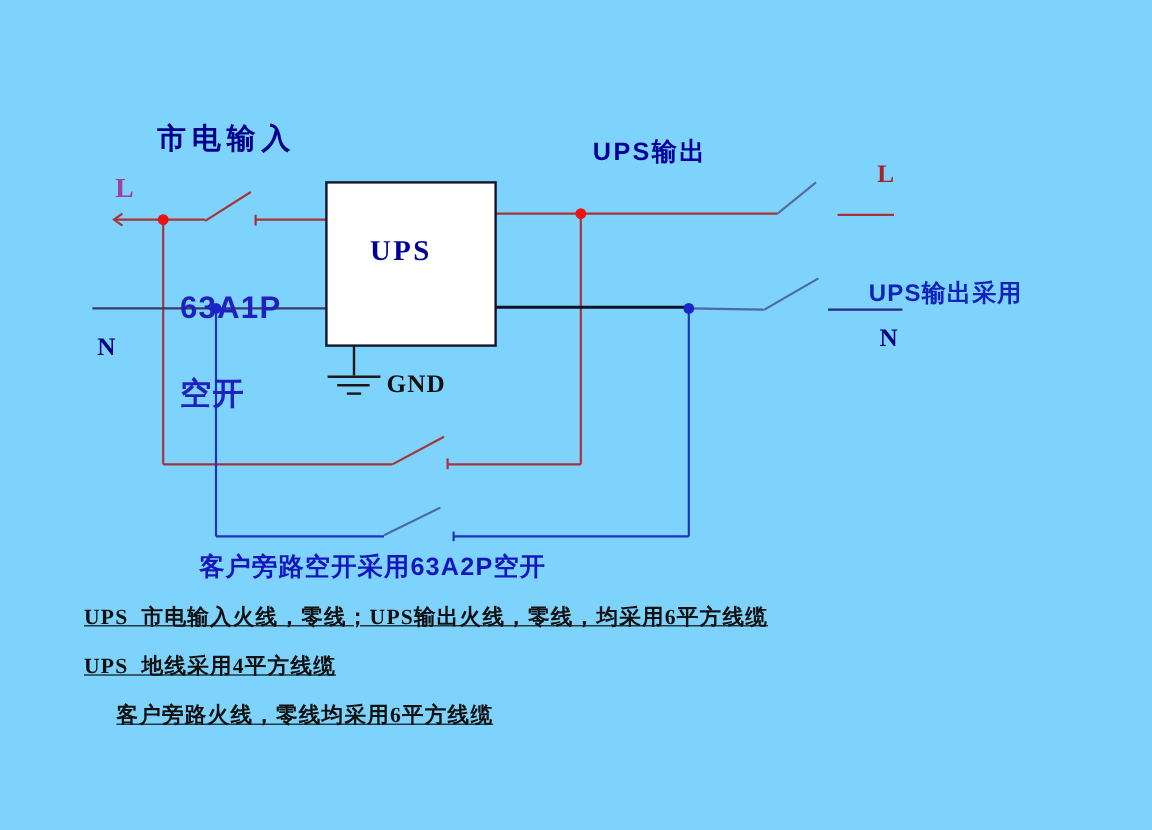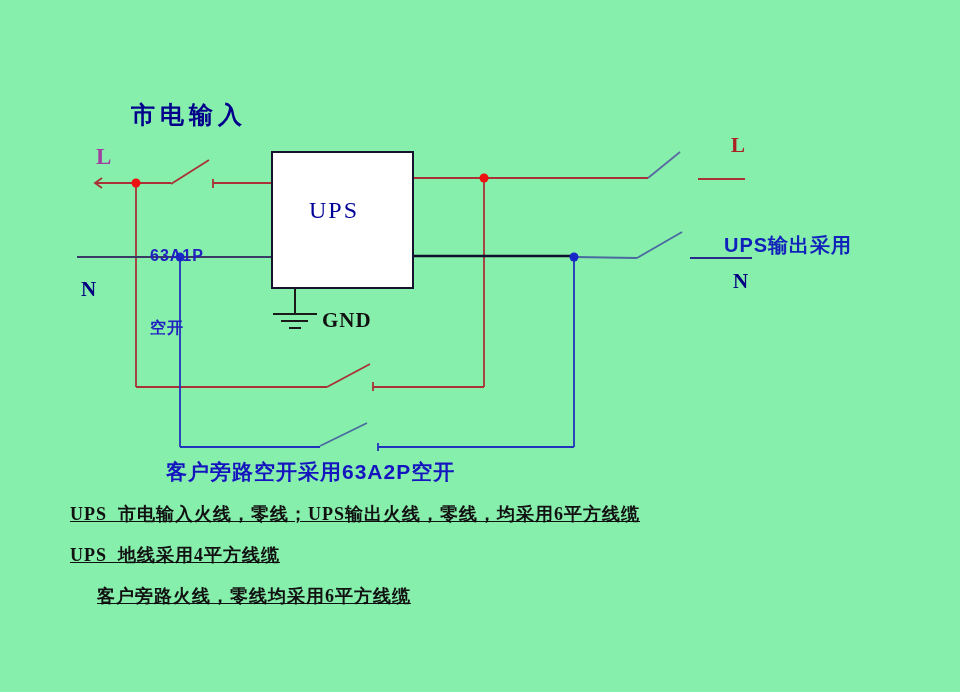--- a/index.html
+++ b/index.html
@@ -1,34 +1,34 @@
 <!DOCTYPE html>
 <html><head>
 <meta charset="utf-8">
 <style>
   html,body{margin:0;padding:0;background:#ffffff;}
   #canvas{
     position:relative;
     width:960px;height:692px;
-    background:#86efac;
+    background:#7dd3fc;
     overflow:hidden;
     font-family:"Liberation Sans", sans-serif;
   }
   .lbl{position:absolute;white-space:pre;}
   .serif{font-family:"Liberation Serif", serif;}
 
   #mains-input-label   {left:131px;top:99px;font-size:24px;letter-spacing:5px;color:#00008b;font-weight:bold;}
   #ups-output-label    {left:494px;top:112px;font-size:21px;letter-spacing:2px;color:#000099;font-weight:bold;}
   #l-left-label        {left:96px;top:144px;font-size:23px;color:#a040a0;font-weight:bold;}
-  #input-breaker-label {left:150px;top:196px;font-size:16px;line-height:24px;color:#2020c0;font-weight:bold;letter-spacing:1px;}
+  #input-breaker-label {left:150px;top:196px;font-size:26px;line-height:24px;color:#2020c0;font-weight:bold;letter-spacing:1px;}
   #n-left-label        {left:81px;top:277px;font-size:21px;color:#000080;font-weight:bold;}
   #l-right-label       {left:731px;top:133px;font-size:21px;color:#aa2222;font-weight:bold;}
   #output-breaker-label{left:724px;top:188px;font-size:20px;line-height:23px;color:#1122bb;font-weight:bold;letter-spacing:1px;}
   #n-right-label       {left:733px;top:269px;font-size:21px;color:#000080;font-weight:bold;}
-  #ups-box-label       {left:272px;top:197px;width:124px;text-align:center;font-size:24px;letter-spacing:2px;color:#000099;font-weight:normal;}
+  #ups-box-label       {left:272px;top:197px;width:124px;text-align:center;font-size:24px;letter-spacing:2px;color:#000099;font-weight:bold;}
   #gnd-label           {left:322px;top:308px;font-size:21px;color:#111111;font-weight:bold;letter-spacing:1px;}
   #bypass-breaker-label{left:166px;top:458px;font-size:21px;color:#1515c0;font-weight:bold;letter-spacing:1px;}
   .note{left:70px;color:#111111;font-weight:bold;font-size:18px;letter-spacing:1px;text-decoration:underline;}
   #note-1{top:502px;}
   #note-2{top:543px;}
   #note-3{top:584px;left:85px;margin-left:12px;}
   svg{position:absolute;left:0;top:0;}
 </style>
 </head>
 <body>
@@ -77,20 +77,21 @@
 
     <g stroke="#1a1a1a" stroke-width="2" fill="none">
       <path d="M295,288 V313"></path>
       <path d="M273,314 H317"></path>
       <path d="M281,321 H308"></path>
       <path d="M289,328 H301"></path>
     </g>
   </svg>
 
   <div class="lbl" id="mains-input-label">市电输入</div>
+  <div class="lbl" id="ups-output-label">UPS输出</div>
 
   <div class="lbl serif" id="l-left-label">L</div>
   <div class="lbl serif" id="n-left-label">N</div>
   <div class="lbl serif" id="l-right-label">L</div>
   <div class="lbl serif" id="n-right-label">N</div>
 
   <div class="lbl" id="input-breaker-label">
     <div>63A1P</div>
     <div>空开</div>
   </div>

